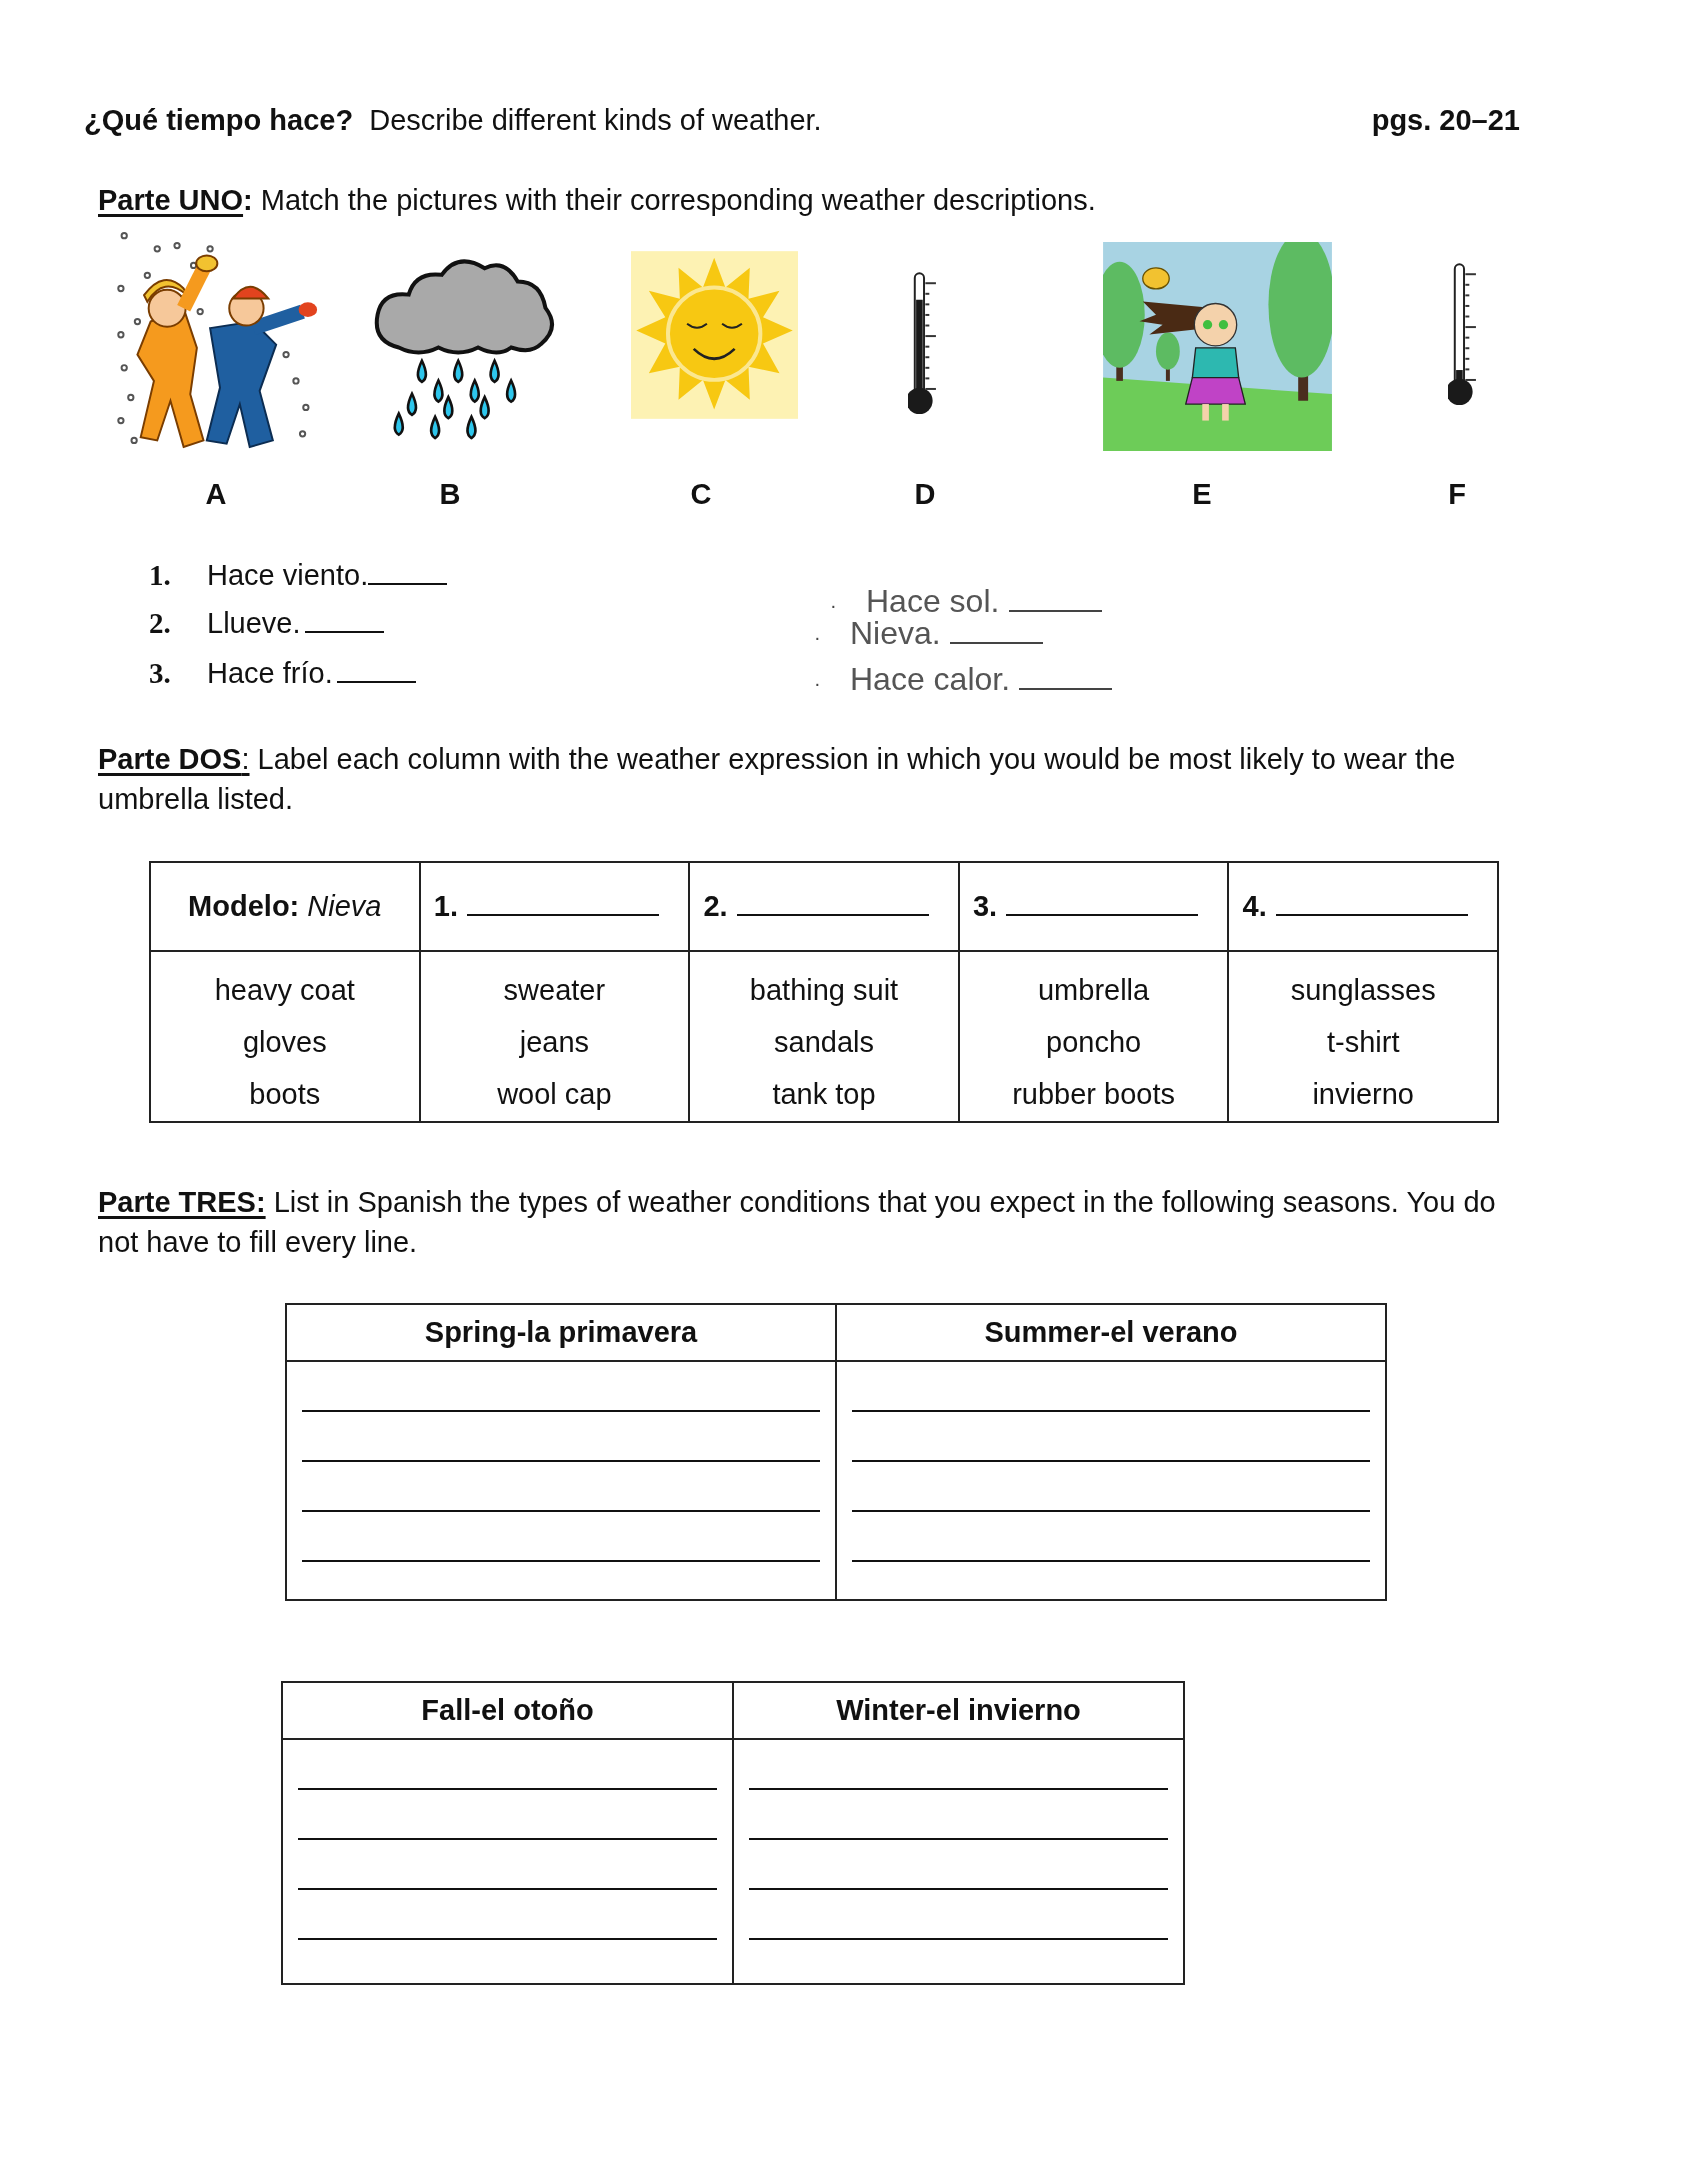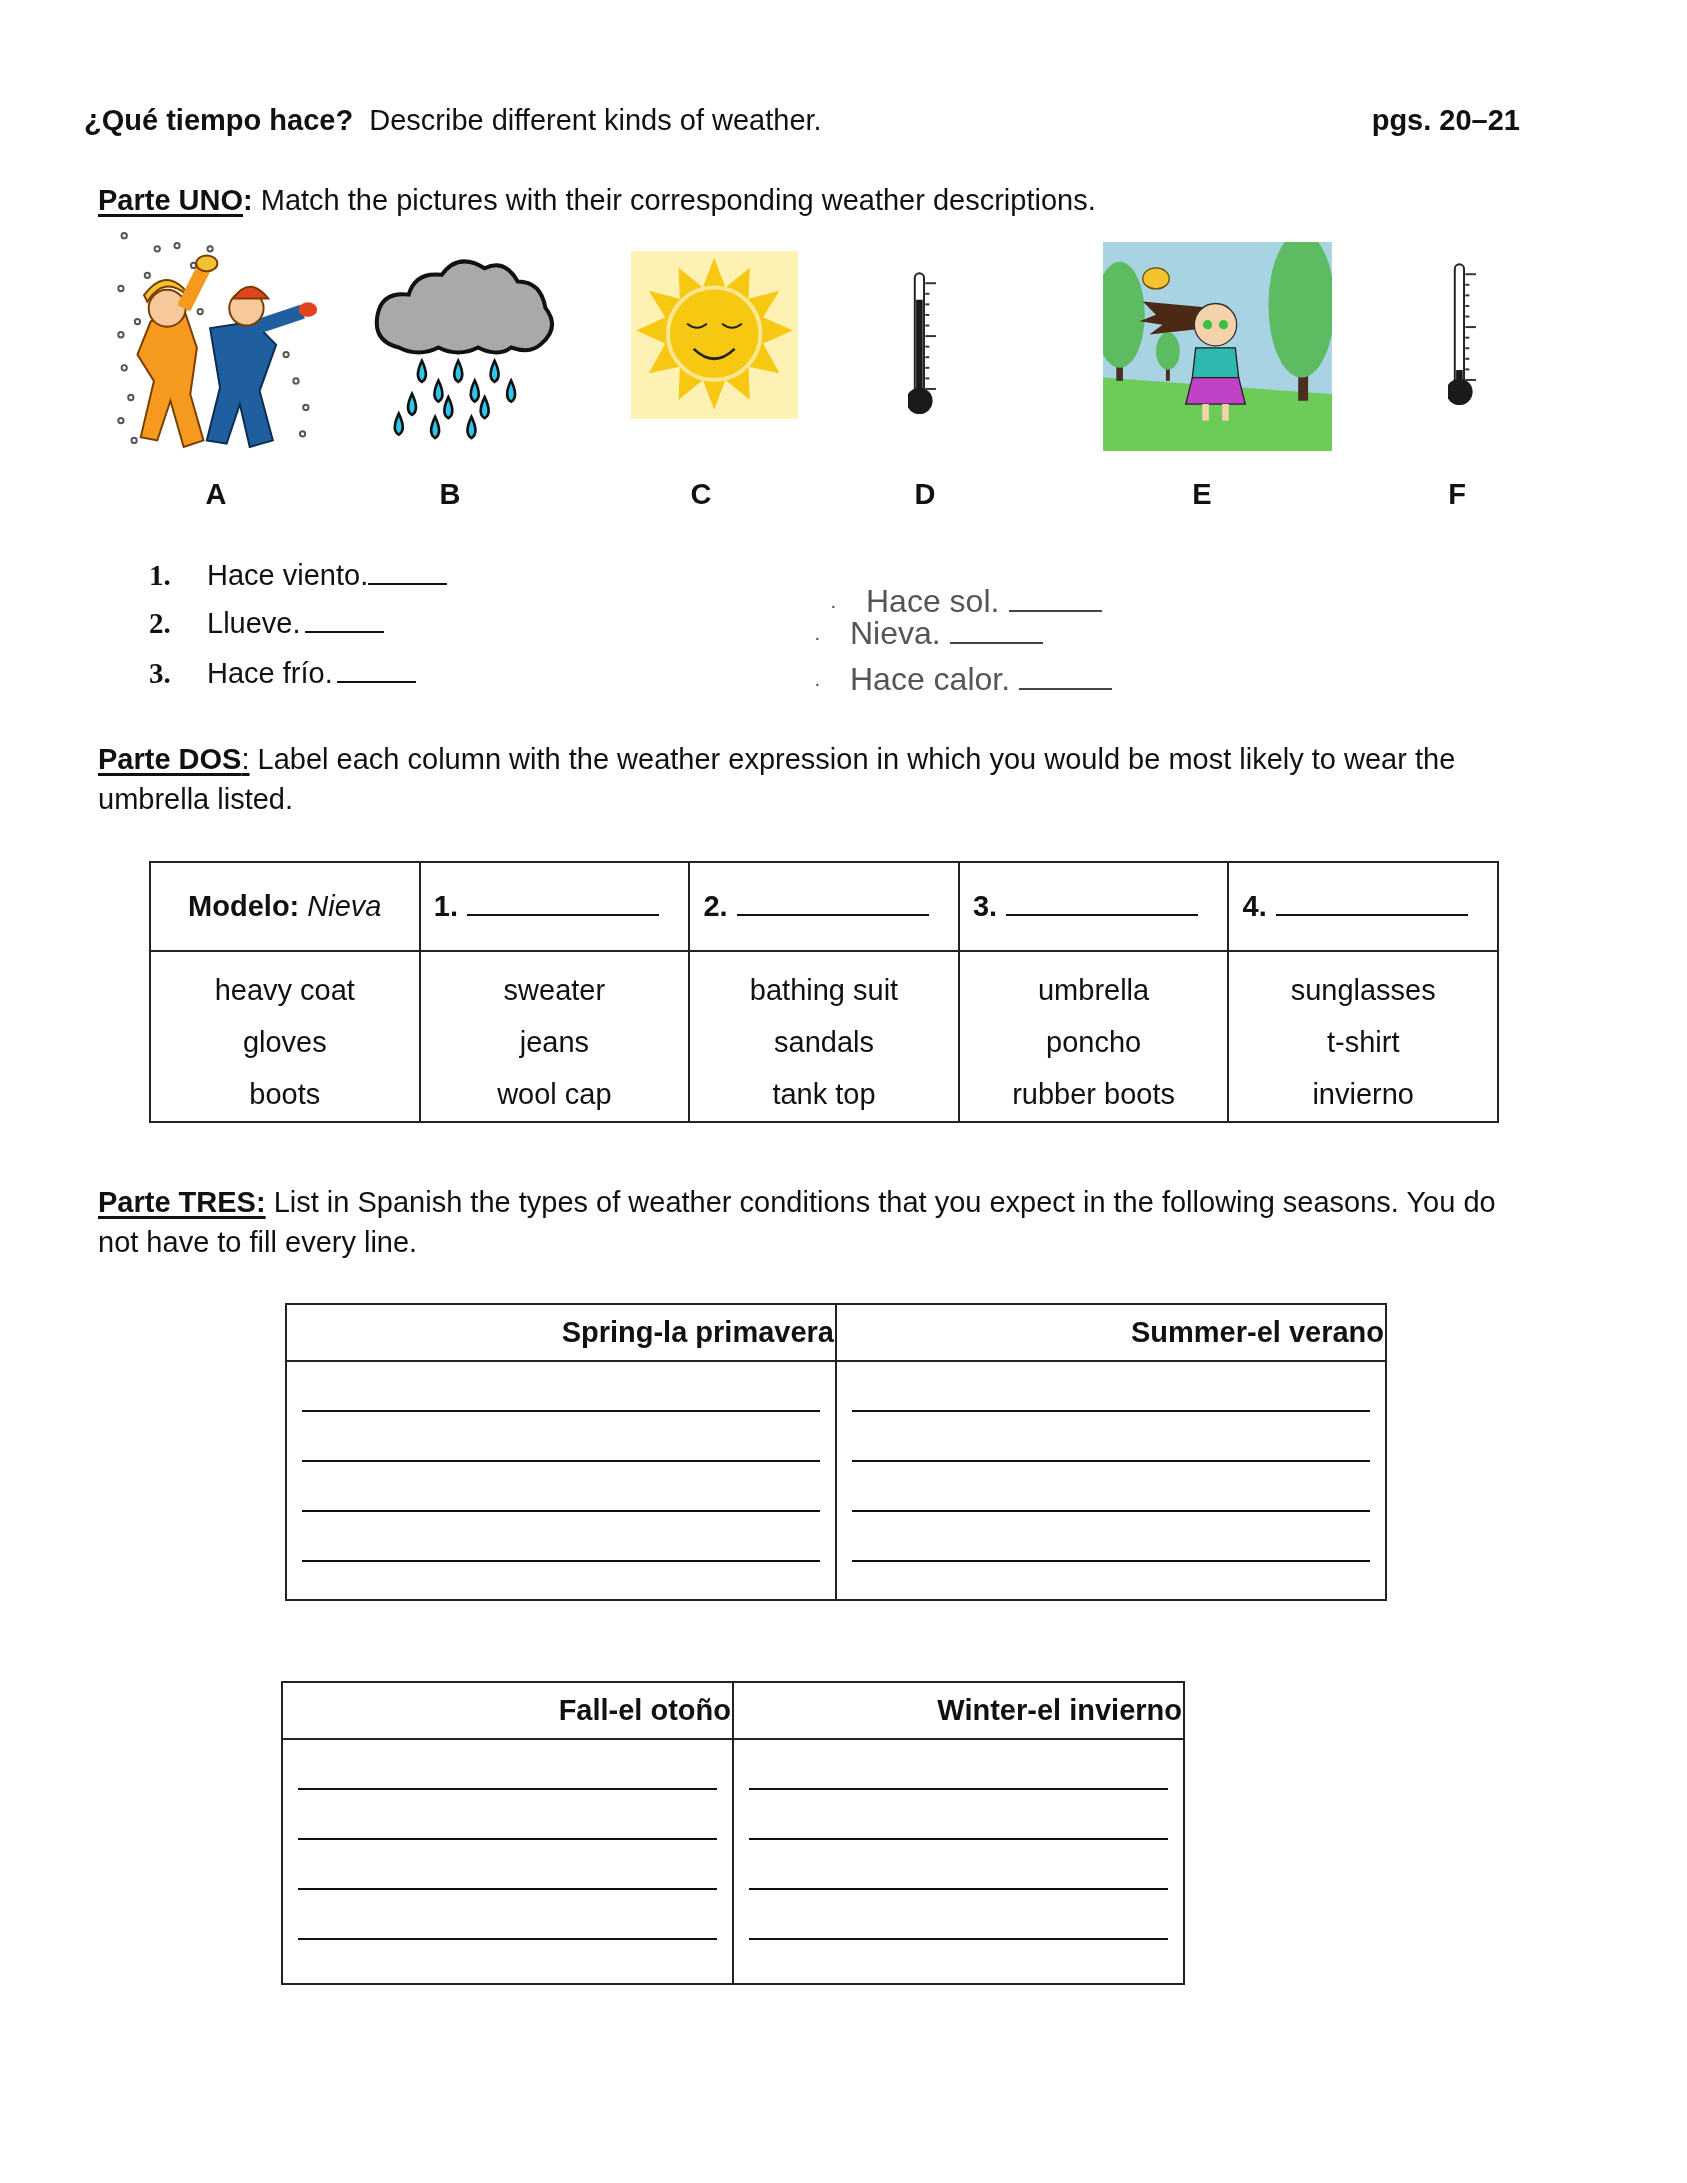--- a/index.html
+++ b/index.html
@@ -12,21 +12,21 @@
   .letter { font-size:29px; font-weight:bold; width:66px; text-align:center; }
   .num { font-family:"Liberation Serif", "DejaVu Serif", serif; font-weight:bold; font-size:29px; }
   .blank { display:inline-block; border-bottom:2.6px solid #111; height:0; vertical-align:baseline; margin-left:4px; }
   .grey { color:#555; font-family:"Liberation Sans", sans-serif; font-size:32px; }
   .bullet { color:#444; font-size:20px; }
   table { border-collapse:collapse; position:absolute; table-layout:fixed; }
   td, th { border:2px solid #222; }
   .dos th { height:71px; font-size:29px; font-weight:bold; text-align:left; padding:0 0 0 13.2px; }
   .dos th.model { text-align:center; padding:8px; }
   .dos td { text-align:center; font-size:29px; vertical-align:top; padding-top:12px; line-height:52px; }
-  .season th { height:53px; font-size:29px; font-weight:bold; text-align:right; }
+  .season th { height:53px; font-size:29px; font-weight:bold; text-align:center; }
   .season td { vertical-align:top; padding:0 14.6px; }
   .wline { border-bottom:2.6px solid #111; height:48px; }
   .img { position:absolute; }
 </style>
 </head>
 <body>
 
 <div class="abs t" style="left:84px; top:103px;">
   <span class="b">¿Qué tiempo hace?</span>&nbsp;
   <span>Describe different kinds of weather.</span>

